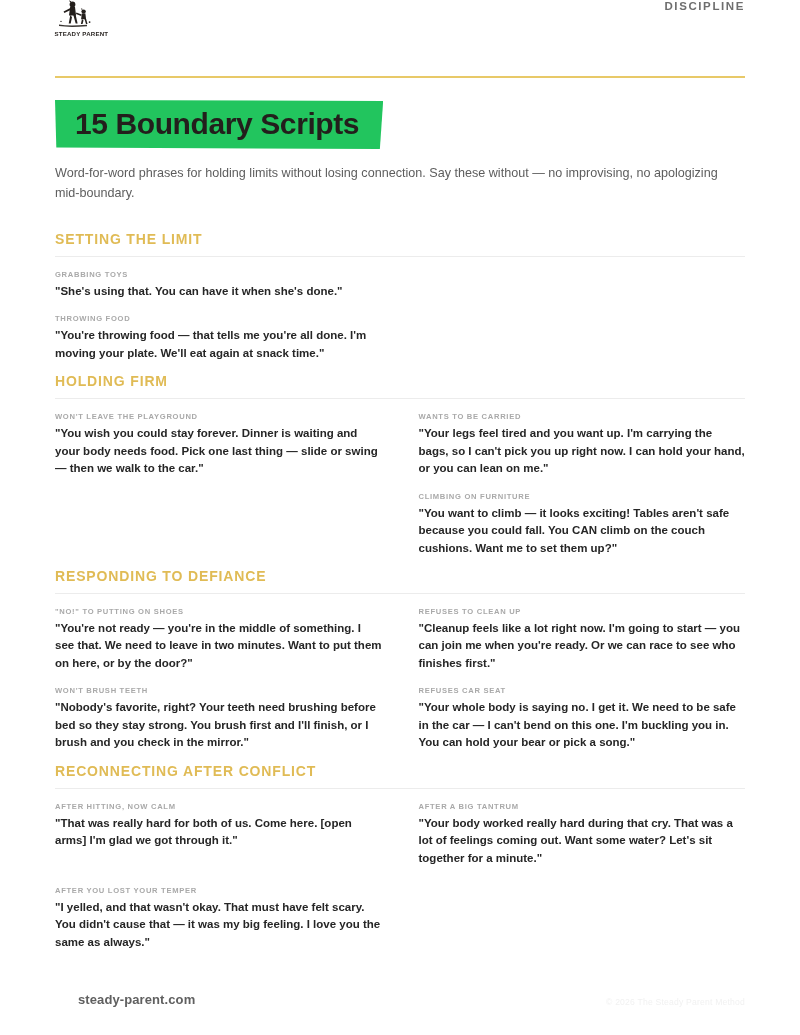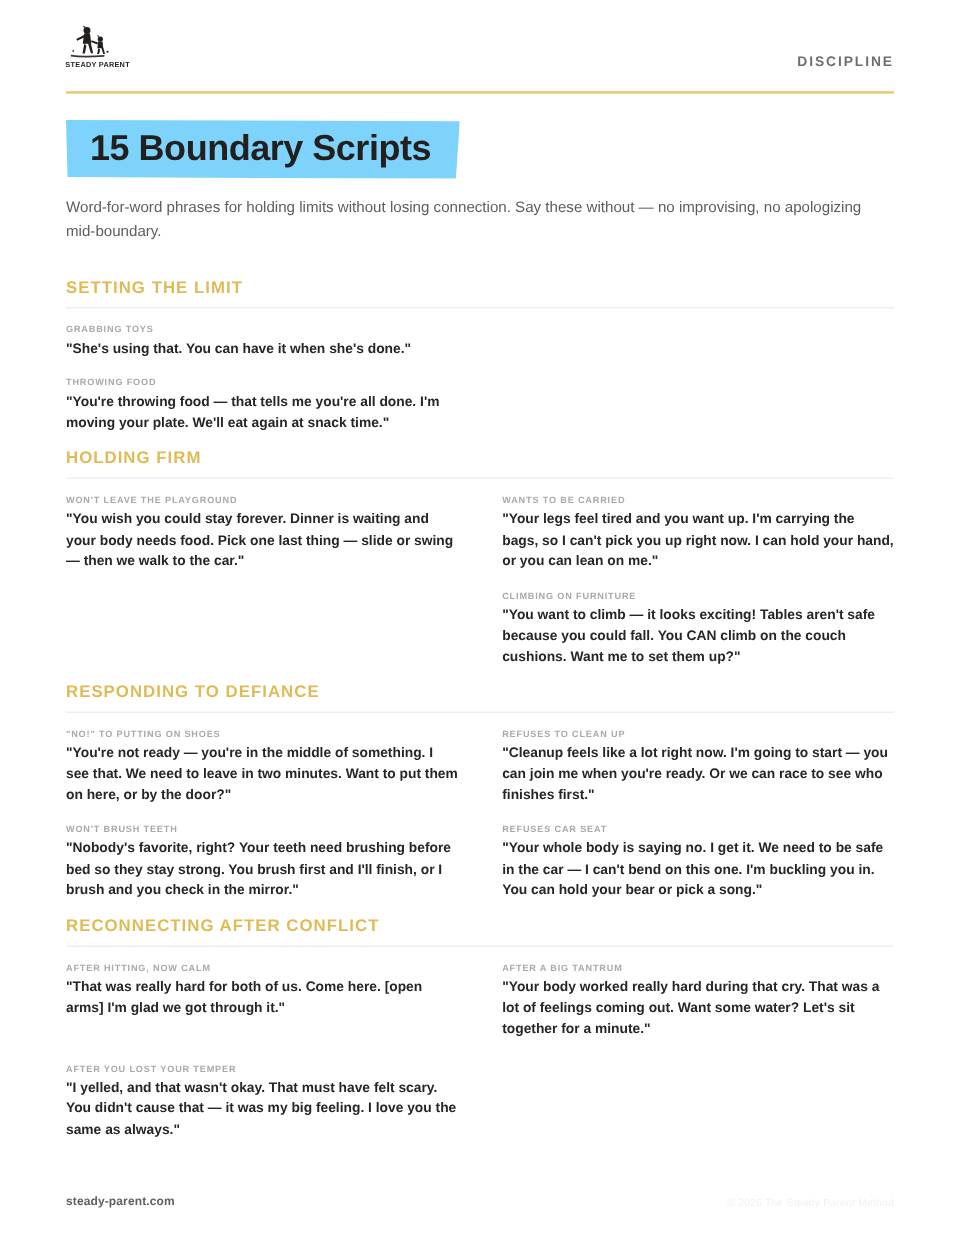--- a/index.html
+++ b/index.html
@@ -17,21 +17,21 @@
     position: relative;
     width: 800px;
     height: 1035px;
     padding: 0 55px;
     background: #ffffff;
   }
 
   
   .header {
     display: flex;
-    align-items: flex-end;
+    align-items: flex-start;
     justify-content: space-between;
     height: 58px;
   }
   .logo-wrap {
     display: flex;
     flex-direction: column;
     align-items: flex-start;
     width: 60px;
   }
   .logo-mark { display:block; }
@@ -54,21 +54,21 @@
     height: 2px;
     background: #e8c968;
     margin-top: 18px;
   }
 
   
   .title-block { margin-top: 22px; }
   .title-hl {
     display: inline-block;
     position: relative;
-    background: #7dd3fc;
+    background: #22c55e;
     padding: 9px 24px 10px 20px;
     clip-path: polygon(0 0, 100% 2%, 99% 100%, 0.4% 97%);
   }
   .title-hl h1 {
     margin: 0;
     font-size: 30px;
     line-height: 1.0;
     font-weight: bold;
     letter-spacing: -0.4px;
     color: #231f1c;
@@ -129,24 +129,25 @@
   .footer {
     position: absolute;
     left: 55px;
     right: 55px;
     bottom: 28px;
     display: flex;
     align-items: flex-end;
     justify-content: space-between;
   }
   .footer-left {
-    font-size: 10px;
+    font-size: 13px;
     font-weight: bold;
     color: #606060;
     letter-spacing: 0.1px;
+    margin-left: 23px;
   }
   .footer-right {
     font-size: 8.6px;
     color: #f1f1f1;
     letter-spacing: 0.2px;
   }
 </style>
 </head>
 <body>
 

